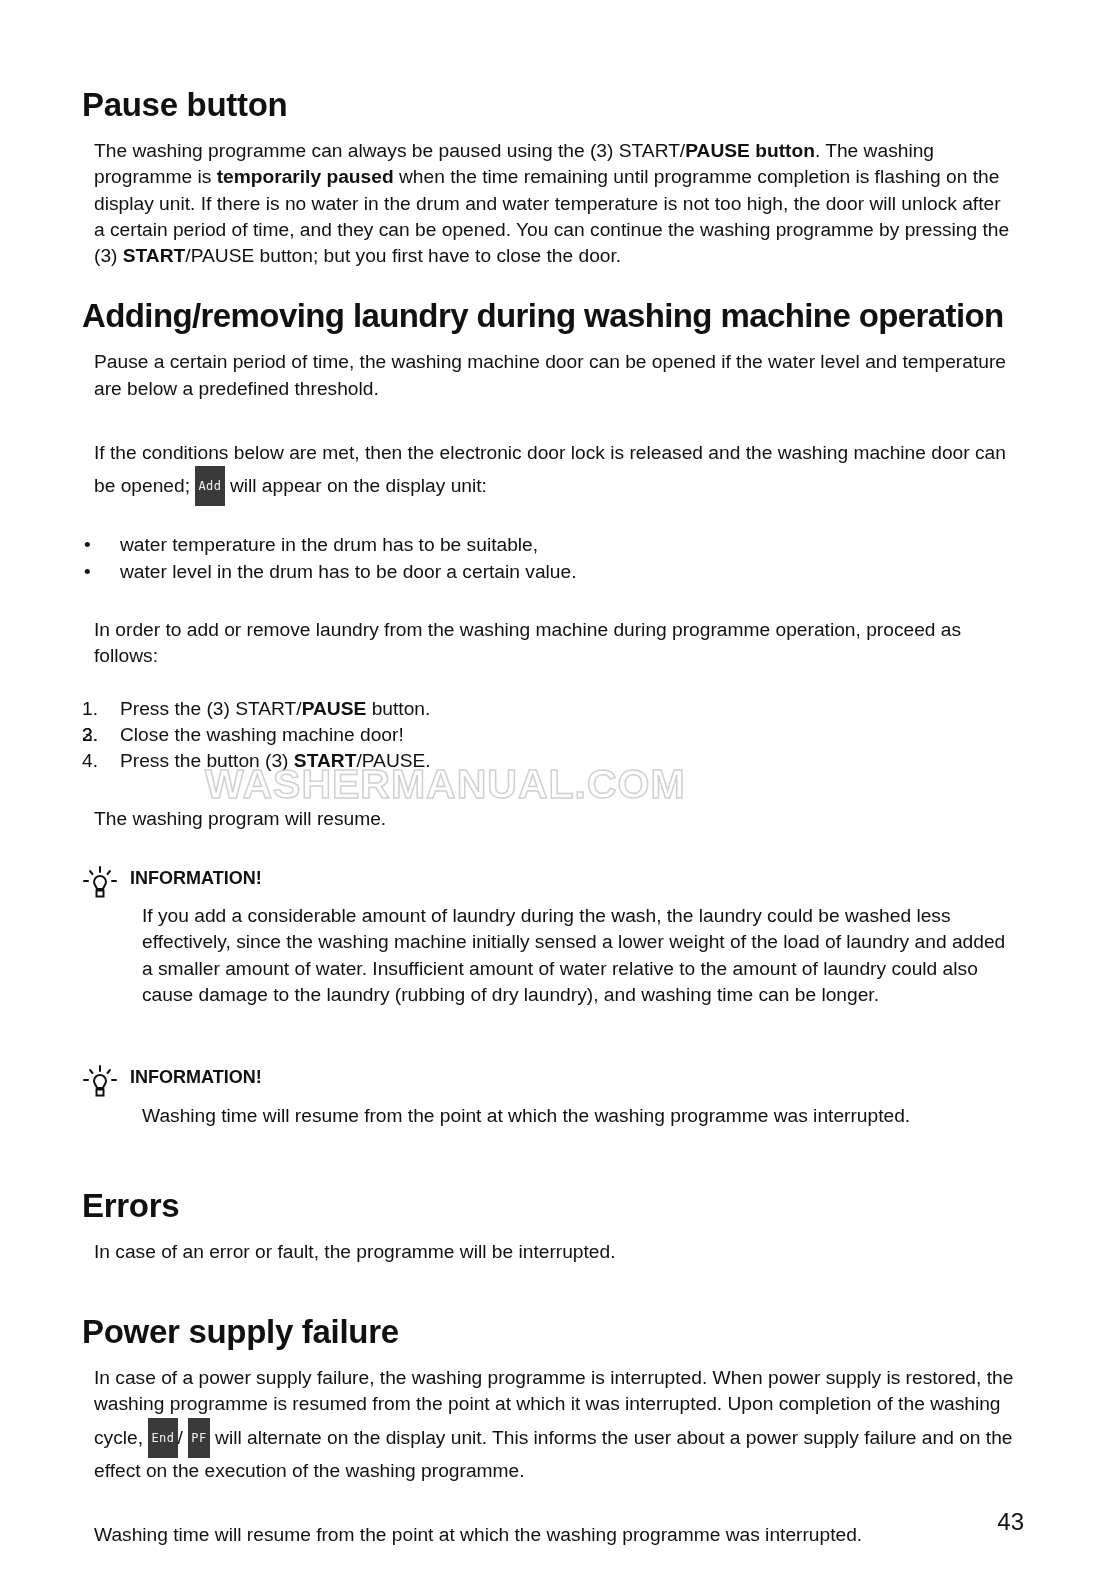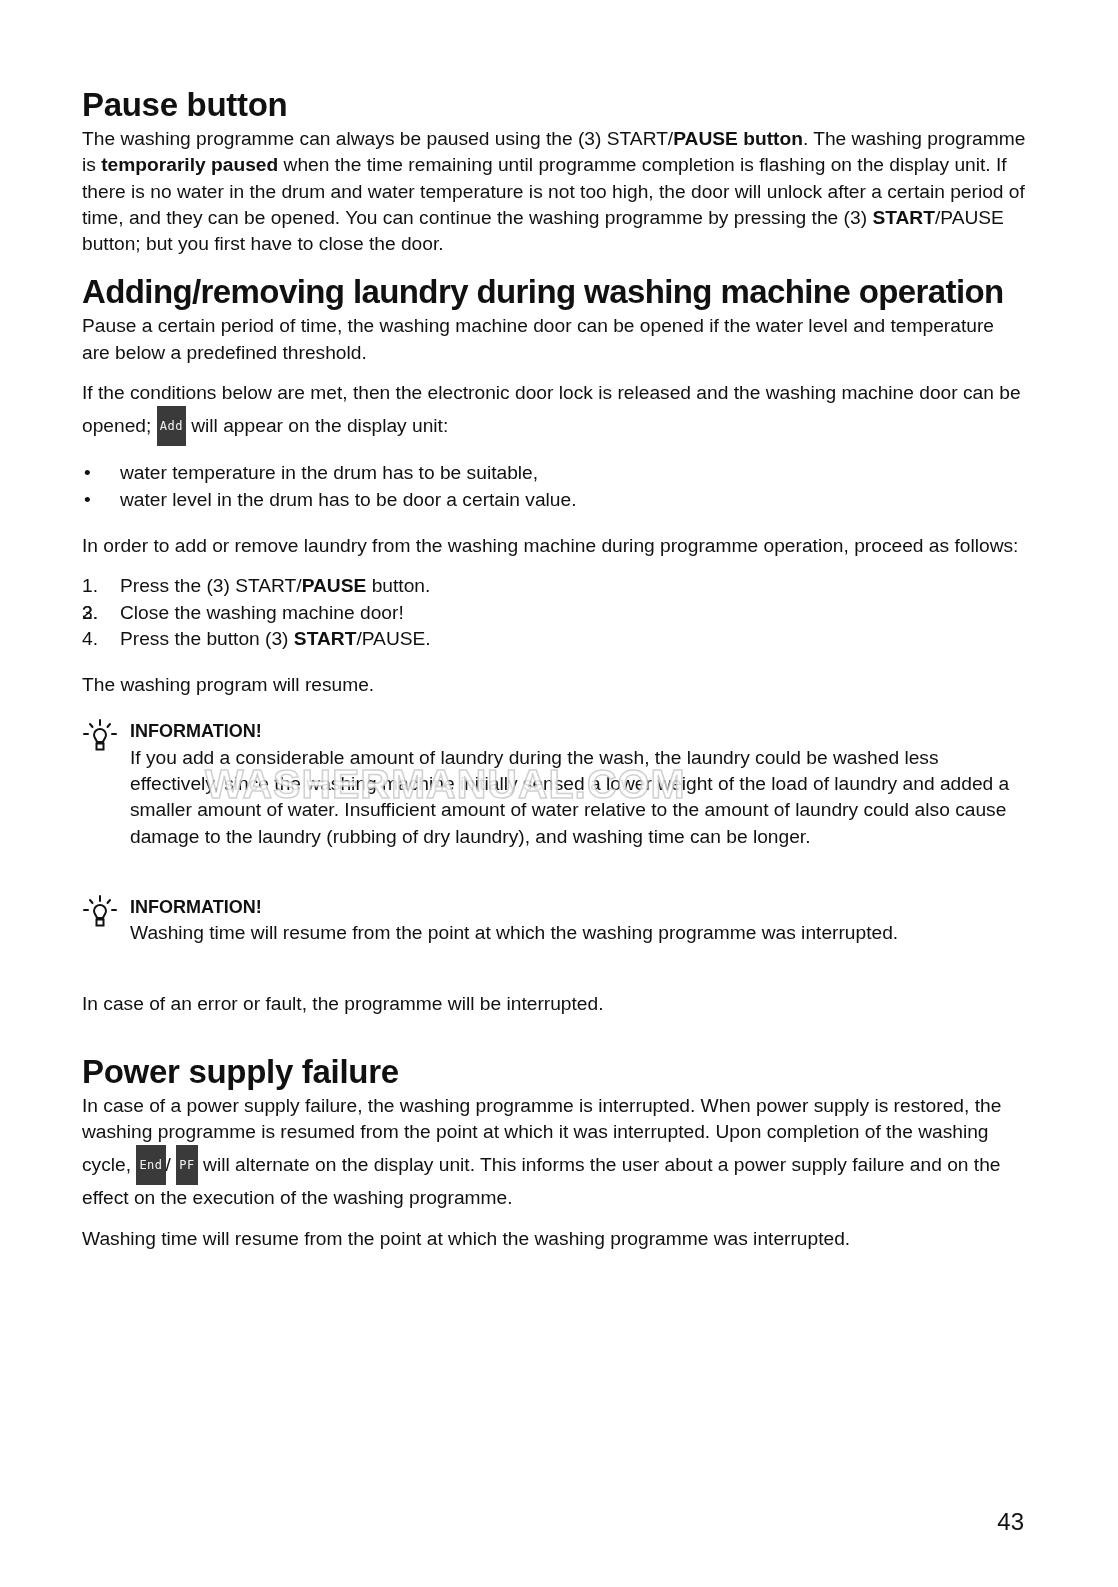--- a/index.html
+++ b/index.html
@@ -5,21 +5,21 @@
   html, body { margin: 0; padding: 0; background: #ffffff; }
   body {
     width: 1118px; height: 1587px; position: relative; overflow: hidden;
     font-family: "Liberation Sans", sans-serif; color: #111;
   }
   .page { position: absolute; left: 82px; top: 84px; width: 945px; }
   h2 {
     font-family: "Liberation Sans", sans-serif;
     font-size: 33px; font-weight: bold; margin: 0; line-height: 42px; letter-spacing: -0.3px;
   }
-  p { margin: 0; font-size: 19.2px; line-height: 26.3px; }
+  p { margin: 12px; font-size: 19.2px; line-height: 26.3px; }
   .gap-s { height: 14px; }
   .gap-m { height: 20px; }
   .gap-l { height: 24px; }
   ul.bullets { list-style: none; margin: 0; padding: 0; }
   ul.bullets li { position: relative; padding-left: 38px; font-size: 19.2px; line-height: 26.3px; }
   ul.bullets li .bullet { position: absolute; left: 2px; top: 0; }
   ol.steps { list-style: none; margin: 0; padding: 0; }
   ol.steps li { position: relative; padding-left: 38px; font-size: 19.2px; line-height: 26.3px; }
   ol.steps li .num { position: absolute; left: 0; top: 0; }
   .disp {
@@ -106,20 +106,21 @@
       </g>
     </svg>
     <div class="title">INFORMATION!</div>
     <p>Washing time will resume from the point at which the washing programme was interrupted.</p>
   </div>
 
   <div class="gap-l"></div>
   <div class="gap-m"></div>
 
   <section>
+    <h2>Errors</h2>
     <p>In case of an error or fault, the programme will be interrupted.</p>
     <div class="gap-s"></div>
   </section>
 
   <div class="gap-m"></div>
 
   <section>
     <h2>Power supply failure</h2>
     <p><span>In case of a power supply failure, the washing programme is interrupted. When power supply is restored, the washing programme is resumed from the point at which it was interrupted. Upon completion of the washing cycle, </span><span class="disp">End</span><span>/ </span><span class="disp">PF</span><span> will alternate on the display unit. This informs the user about a power supply failure and on the effect on the execution of the washing programme.</span></p>
     <div class="gap-s"></div>

